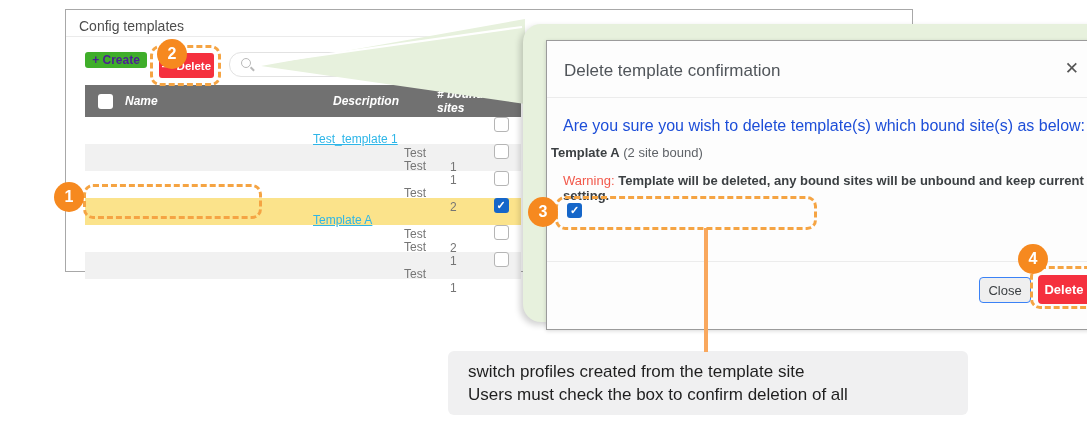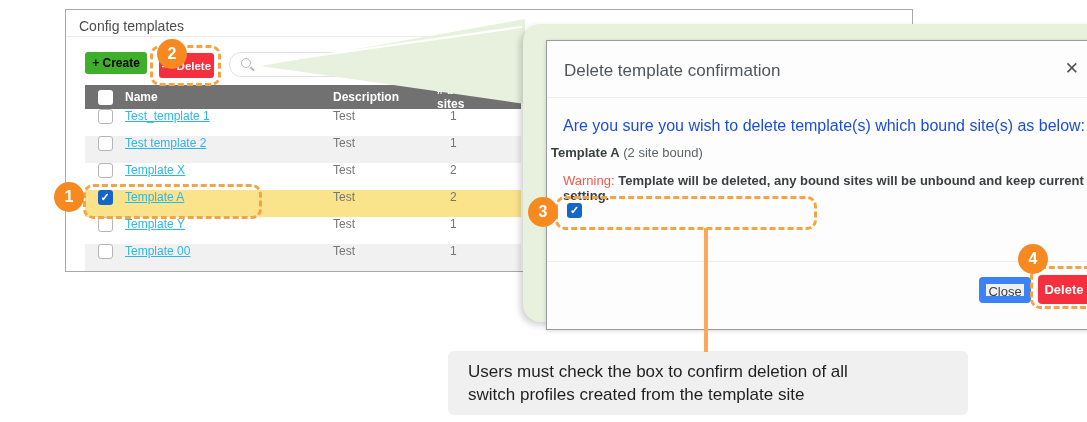--- a/index.html
+++ b/index.html
@@ -6,38 +6,38 @@
   html,body { background:#ffffff; }
   body { font-family:"Liberation Sans", sans-serif; }
   #stage { position:relative; width:1087px; height:422px; overflow:hidden; background:#fff;margin-left:28px; }
 
   
   .card { position:absolute; left:37px; top:9px; width:848px; height:263px;
           background:#fff; border:1px solid #a8a8a8; z-index:1; }
   .card-title { position:absolute; left:13px; top:8px; font-size:14px; color:#4d4d4d; }
   .card-divider { position:absolute; left:0; top:26px; width:100%; height:1px; background:#ebebeb; }
 
-  .btn-create { position:absolute; left:57px; top:52px; width:62px; height:22px; z-index:2;
-                background:var(--create-green); color:#000000; border:none; border-radius:3px;
+  .btn-create { position:absolute; left:57px; top:52px; width:62px; height:16px; z-index:2;
+                background:var(--create-green); color:#4c1d95; border:none; border-radius:3px;
                 font-size:12px; font-weight:bold; cursor:pointer; }
   .btn-del-left { position:absolute; left:131px; top:53px; width:55px; height:25px; z-index:2;
                 background:var(--delete-red); color:#fff; border:none; border-radius:3px;
                 font-size:11.5px; font-weight:bold; cursor:pointer; }
   .search-box { position:absolute; left:201px; top:52px; width:269px; height:25px; z-index:2;
                 background:#fff; border:1px solid #e2e2e2; border-radius:12px; }
   .search-icon { position:absolute; left:11px; top:5px; width:10px; height:10px;
                  border:1.6px solid #b9b9b9; border-radius:50%; }
   .search-icon::after { content:""; position:absolute; left:8px; top:9px; width:5px; height:1.6px;
                  background:#b9b9b9; transform:rotate(45deg); }
 
   
   .table { position:absolute; left:57px; top:85px; width:436px; z-index:2; font-size:12px; }
-  .t-head { display:flex; align-items:center; height:24px; background:var(--header-gray);
-            color:#fff; font-weight:bold; }
-  .t-row { display:flex; align-items:flex-start; height:27px; background:#fff; color:#757575; }
+  .t-head { display:flex; align-items:center; height:32px; background:var(--header-gray);
+            color:#fff; font-weight:bold;font-style:italic; }
+  .t-row { display:flex; align-items:flex-end; height:27px; background:#fff; color:#757575;flex-direction:column; }
   .t-row.alt { background:#f1f1f1; }
   .t-row.hl { background:var(--highlight-yellow); }
   .cell-cb { width:40px; display:flex; justify-content:center; }
   .cell-name { width:208px; }
   .cell-desc { width:117px; }
   .cell-bound { width:71px; }
   .t-head .cell-bound { margin-left:-13px; }
   .cb { width:15px; height:15px; border:1.5px solid #b5b5b5; border-radius:3px; background:#fff; cursor:pointer; }
   .cb.head { border:none; background:#fff; }
   .cb.checked { border:none; background:var(--checkbox-blue); color:#fff; font-size:11px;
@@ -59,21 +59,21 @@
   .m-question { position:absolute; left:16px; top:76px; font-size:16px; color:#1d4ed8; }
   .m-template { position:absolute; left:4px; top:104px; font-size:13px; color:#5f6368; }
   .m-template b { color:#3c4043; }
   .m-warning { position:absolute; left:16px; top:132px; font-size:13px; }
   .m-warning .wl { color:var(--warning-red); }
   .m-warning .wt { color:#3c4043; font-weight:bold; }
   .m-cbrow { position:absolute; left:20px; top:162px; display:flex; align-items:center; gap:14px; }
   .m-cbrow .label { font-size:13px; color:#5f6368; }
   .m-div2 { position:absolute; left:0; top:220px; width:100%; height:1px; background:#ececec; }
   .btn-close { position:absolute; left:432px; top:236px; width:52px; height:26px;
-               background:#efefef; border:7px solid #3b82f6; border-radius:4px;
+               background:#efefef; border:1px solid #3b82f6; border-radius:4px;
                font-size:13px; color:#3c4043; cursor:pointer; }
   .btn-del-modal { position:absolute; left:491px; top:234px; width:52px; height:29px;
                background:var(--delete-red); border:none; border-radius:4px;
                font-size:13px; font-weight:bold; color:#fff; cursor:pointer; }
 
   
   .dash { position:absolute; border:3px dashed var(--outline-orange); border-radius:10px; z-index:8; pointer-events:none; }
   .dash.o-row { left:55px; top:184px; width:179px; height:35px; }
   .dash.o-delbtn { left:122px; top:45px; width:71px; height:41px; }
   .dash.o-mcb { left:527px; top:196px; width:262px; height:34px; }
@@ -125,57 +125,53 @@
         </div>
       <div class="cell-name"><span class="link">Test_template 1</span></div>
       <div class="cell-desc">Test</div>
       <div class="cell-bound">1</div>
     </div>
 
     <div class="t-row alt">
       <div class="cell-cb">
           <span class="cb"></span>
         </div>
-      <div class="cell-name"><span class="link">Test template 2</span></div>
       <div class="cell-desc">Test</div>
       <div class="cell-bound">1</div>
     </div>
 
     <div class="t-row">
       <div class="cell-cb">
           <span class="cb"></span>
         </div>
-      <div class="cell-name"><span class="link">Template X</span></div>
       <div class="cell-desc">Test</div>
       <div class="cell-bound">2</div>
     </div>
 
     <div class="t-row hl">
       <div class="cell-cb">
           <span class="cb checked">✓</span>
         </div>
       <div class="cell-name"><span class="link">Template A</span></div>
       <div class="cell-desc">Test</div>
       <div class="cell-bound">2</div>
     </div>
 
     <div class="t-row">
       <div class="cell-cb">
           <span class="cb"></span>
         </div>
-      <div class="cell-name"><span class="link">Template Y</span></div>
       <div class="cell-desc">Test</div>
       <div class="cell-bound">1</div>
     </div>
 
     <div class="t-row alt">
       <div class="cell-cb">
           <span class="cb"></span>
         </div>
-      <div class="cell-name"><span class="link">Template 00</span></div>
       <div class="cell-desc">Test</div>
       <div class="cell-bound">1</div>
     </div>
   </div>
 
   <svg class="beam-svg" width="1087" height="422">
     <polygon points="233,66 497,19 497,104" fill="#e7f1dd"></polygon>
     <line x1="237" y1="63" x2="494" y2="27" stroke="#ffffff" stroke-width="2.2"></line>
   </svg>
 
@@ -202,17 +198,17 @@
   <div class="dash o-mdel"></div>
 
   <div class="badge b1">1</div>
   <div class="badge b2">2</div>
   <div class="badge b3">3</div>
   <div class="badge b4">4</div>
 
   <div class="connector"></div>
 
   <div class="caption">
+    <div>switch profiles created from the template site</div>
     <div>Users must check the box to confirm deletion of all</div>
-    <div>switch profiles created from the template site</div>
   </div>
 
 </div>
 
 </body></html>

